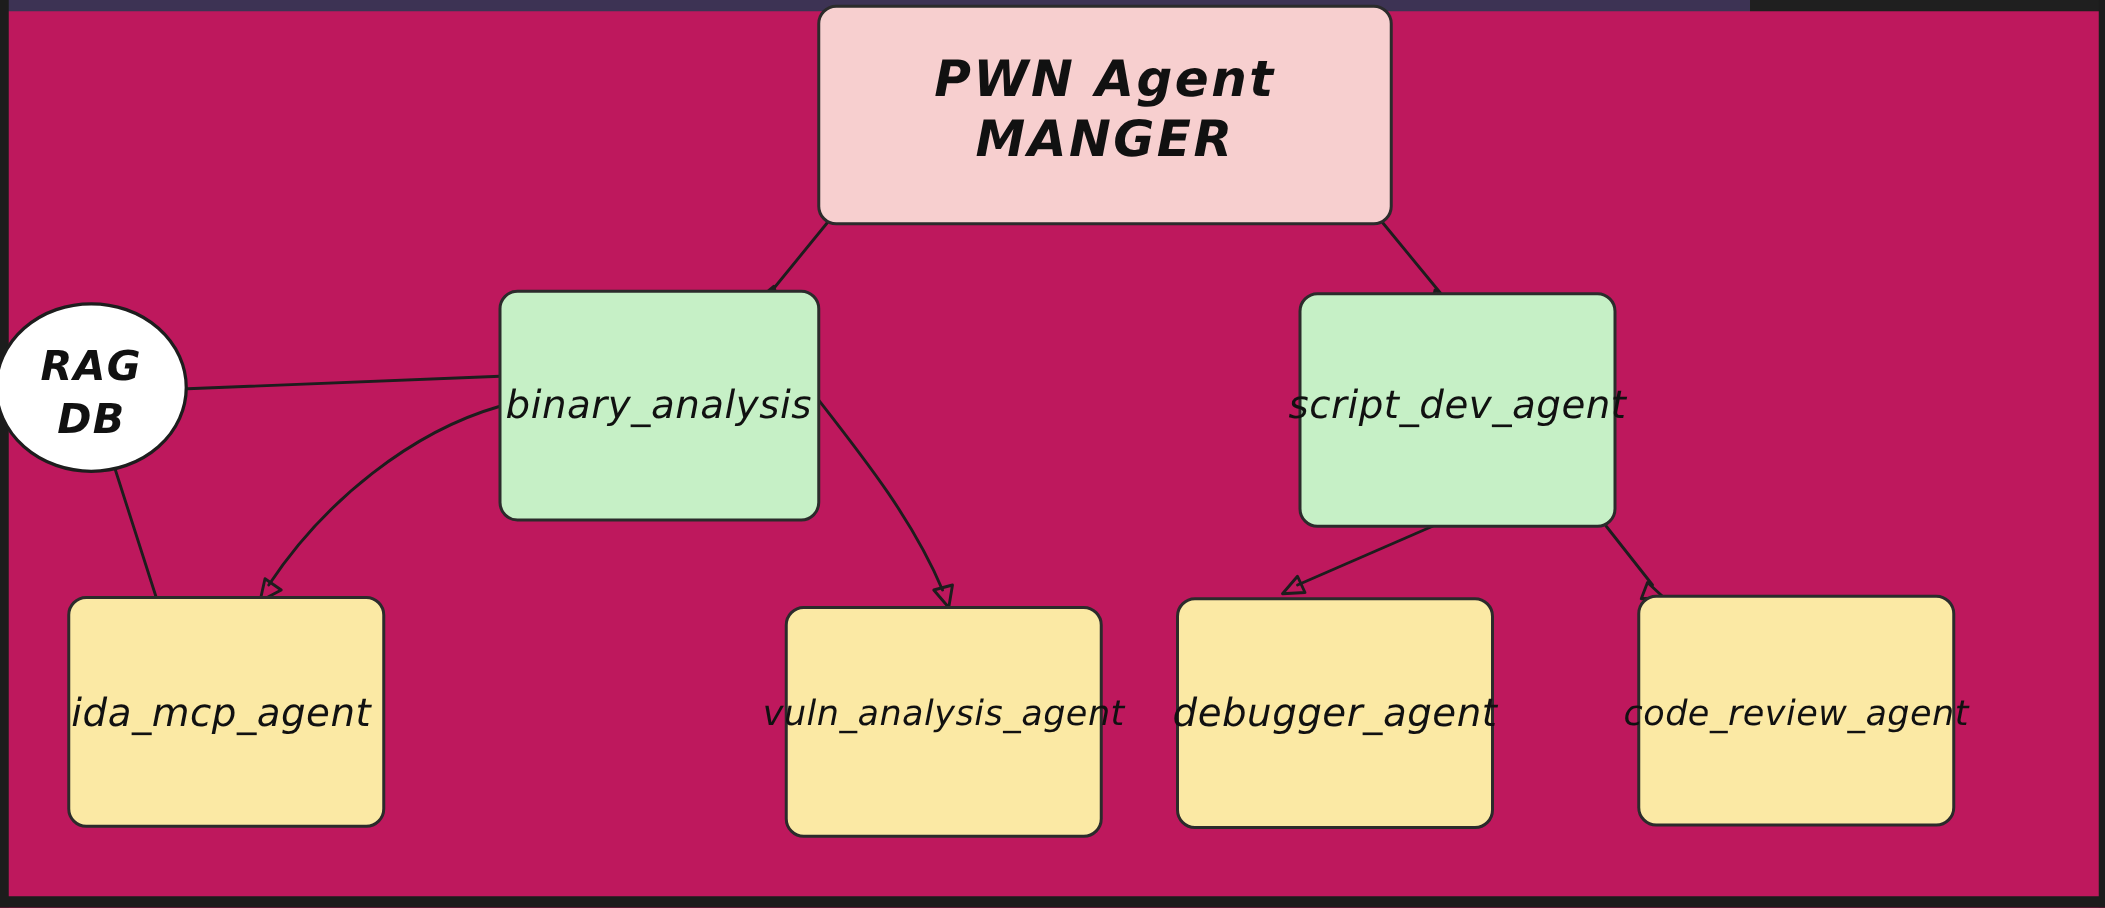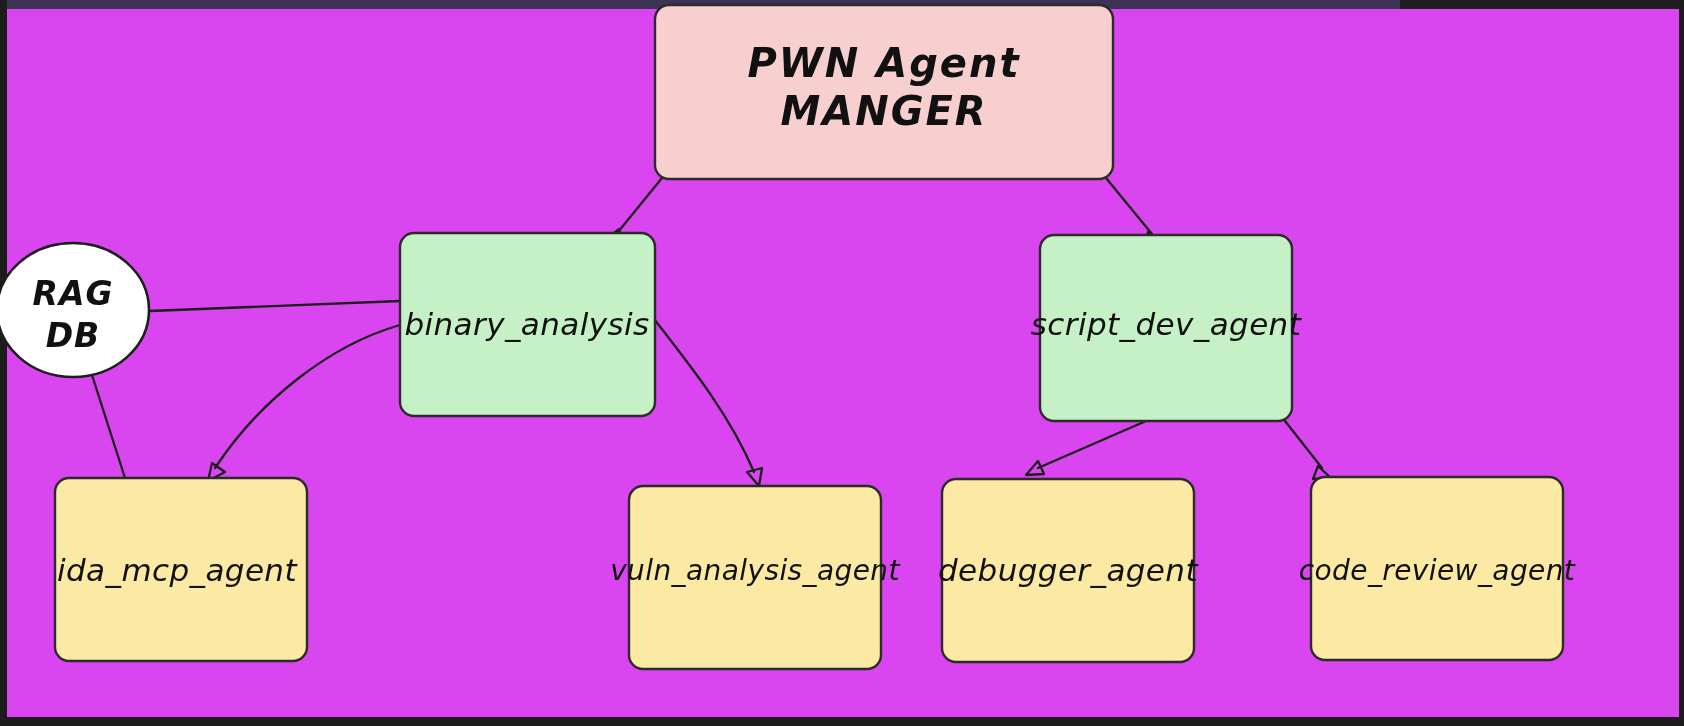--- a/index.html
+++ b/index.html
@@ -4,21 +4,21 @@
 <style>
   html, body {
     margin: 0;
     padding: 0;
     background: #1c1c1c;
   }
   #canvas {
     position: relative;
     width: 1684px;
     height: 726px;
-    background: #d946ef;
+    background: #be185d;
     overflow: hidden;
     font-family: "DejaVu Sans", sans-serif;
   }
   
   .chrome-top-left {
     position: absolute;
     left: 0; top: 0;
     width: 1400px; height: 9px;
     background: #3d3354;
   }

